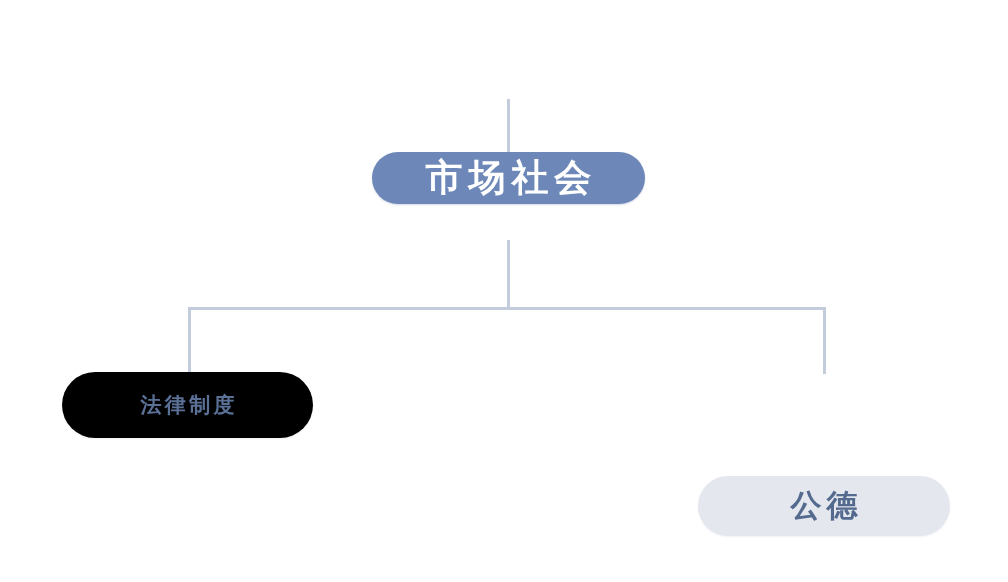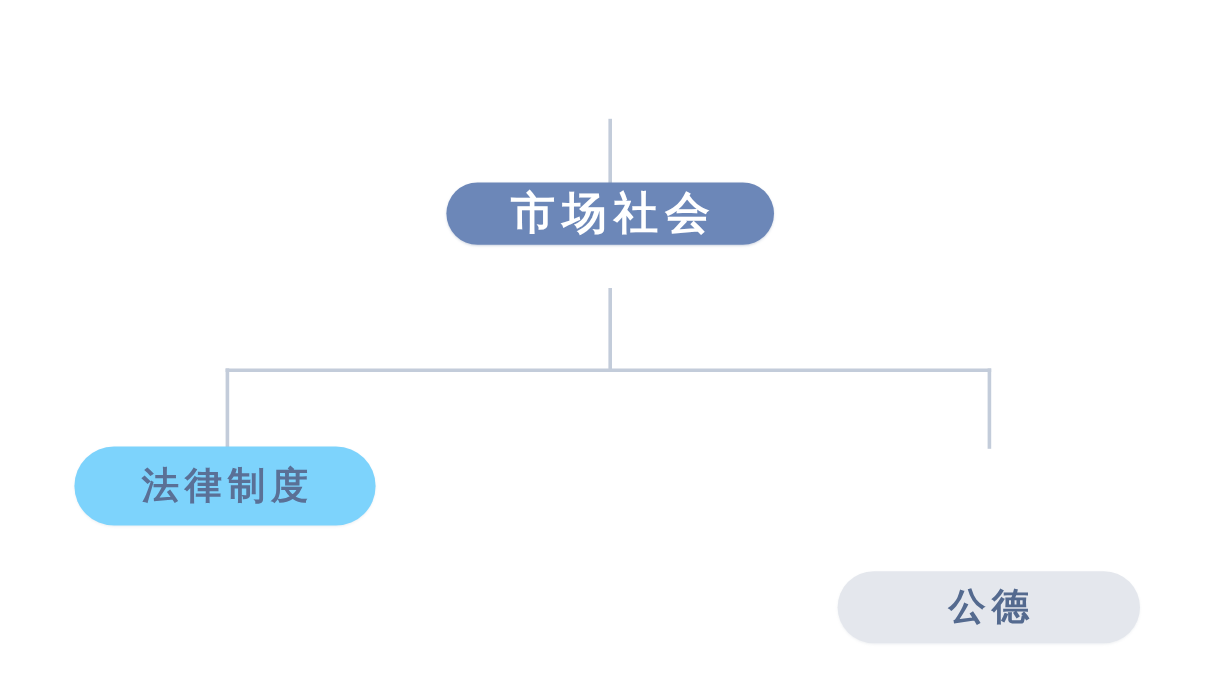--- a/index.html
+++ b/index.html
@@ -47,23 +47,23 @@
   }
 
   .node.primary {
     background: #6c87b8;
     color: #ffffff;
     font-size: 37px;
     box-shadow: 0 1px 2px rgba(110, 130, 165, 0.30);
   }
 
   .node.secondary {
-    background: #7dd3fc;
+    background: #000000;
     color: #5a7096;
-    font-size: 31px;
+    font-size: 21px;
     box-shadow: 0 1px 2px rgba(150, 160, 180, 0.16);
   }
 
   .node.tertiary {
     background: #e4e7ed;
     color: #546a8f;
     font-size: 31px;
     box-shadow: 0 1px 2px rgba(150, 160, 180, 0.14);
   }
 

